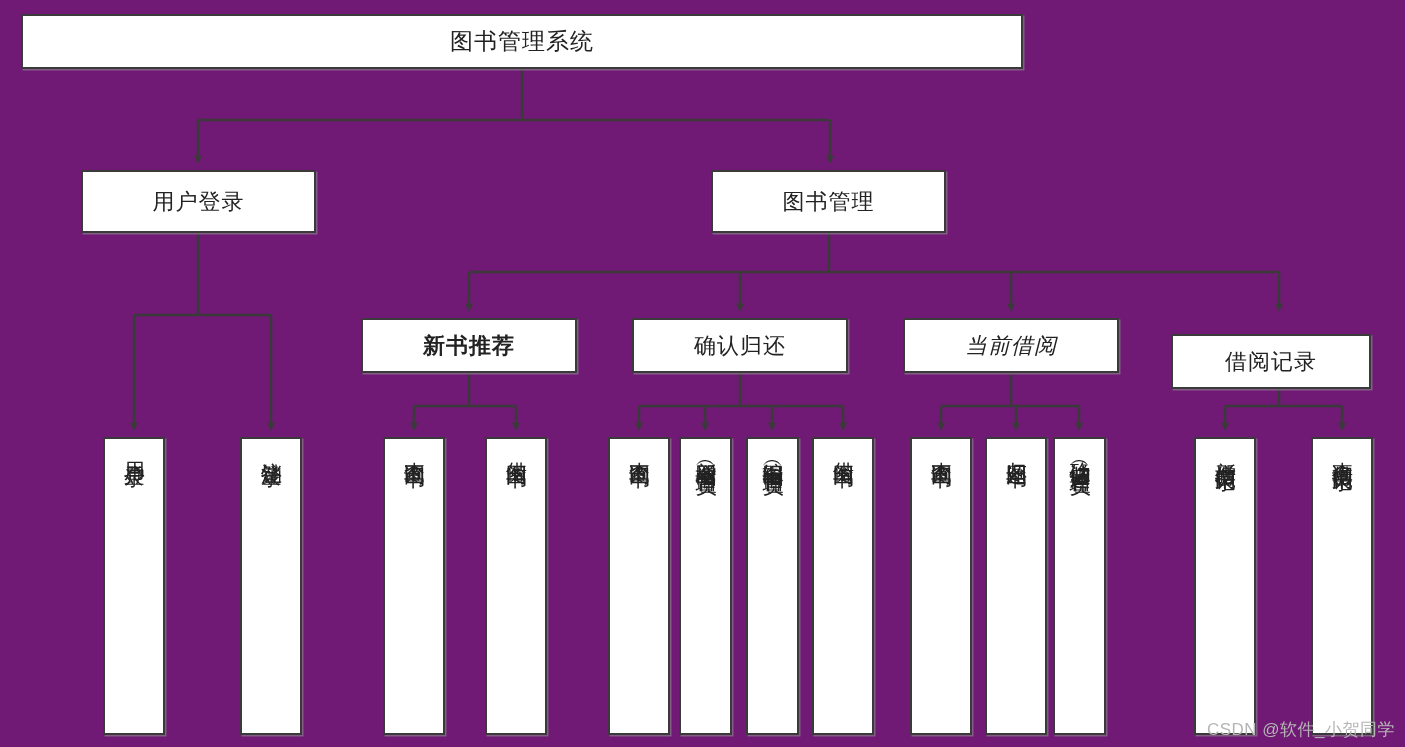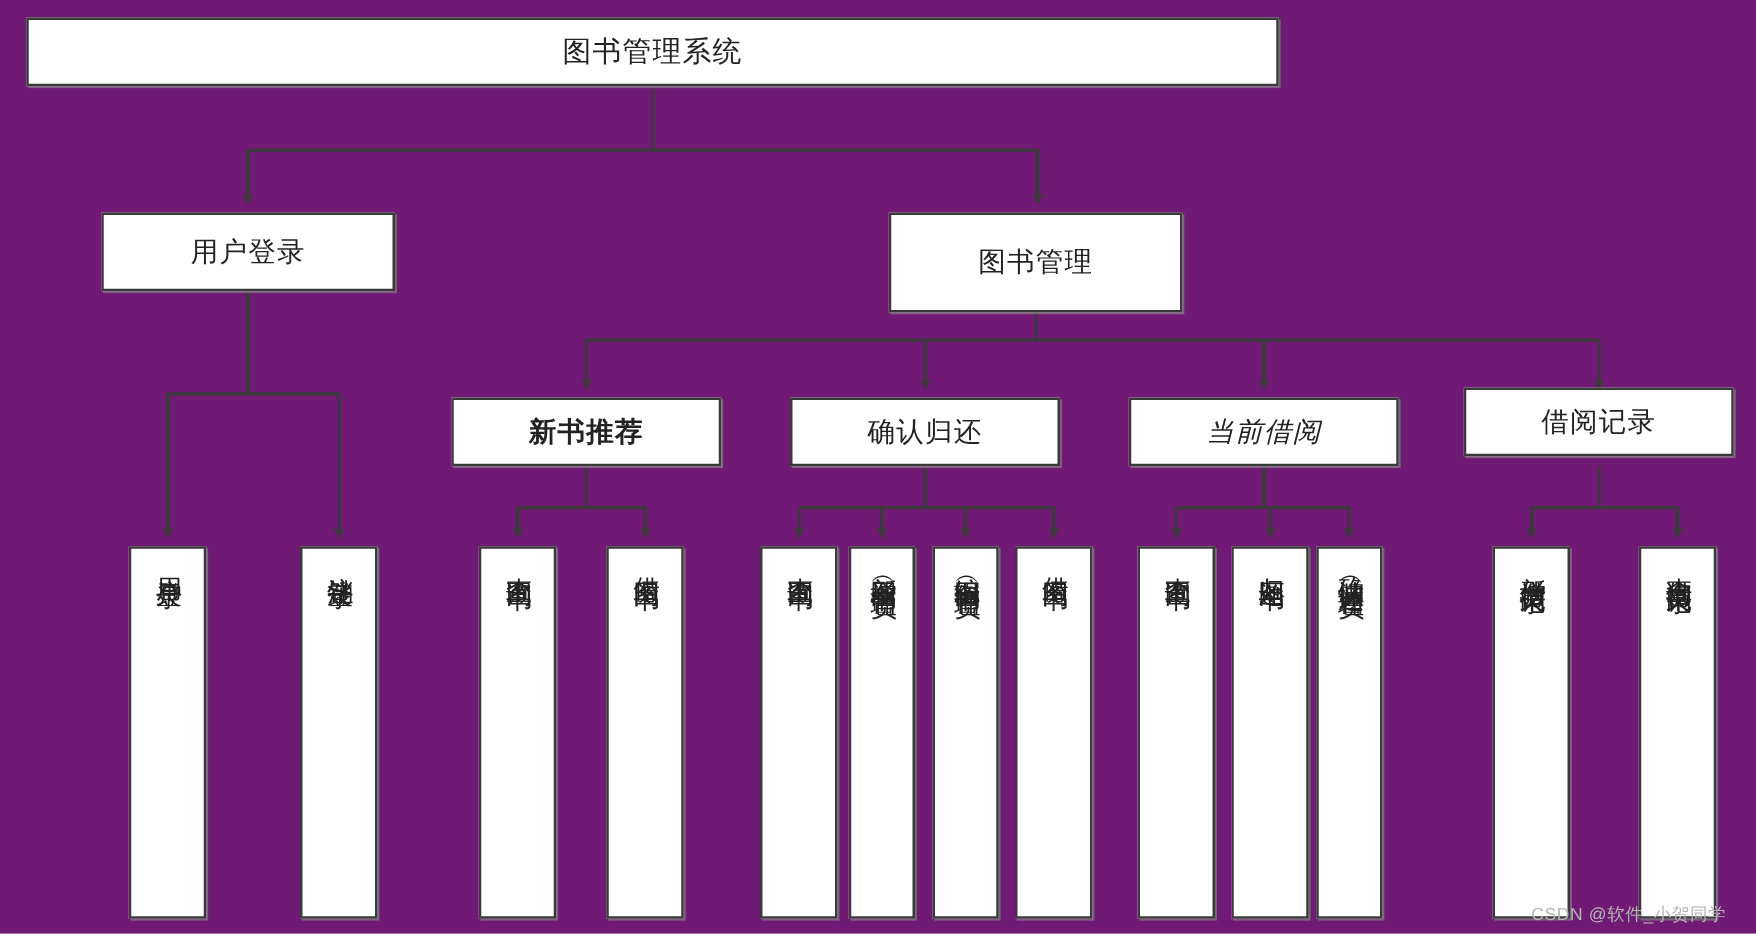--- a/index.html
+++ b/index.html
@@ -57,23 +57,23 @@
     writing-mode: vertical-rl;
     text-orientation: upright;
     font-size: 21px;
     line-height: 1.18;
     letter-spacing: 2px;
     white-space: normal;
     max-height: 100%;
   }
   .watermark {
     position: absolute;
-    right: 24px;
+    right: 10px;
     bottom: 6px;
-    font-size: 14px;
+    font-size: 17px;
     color: #b5b5b5;
     letter-spacing: 0.5px;
     z-index: 6;
     white-space: nowrap;
     pointer-events: none;
   }
 </style>
 </head>
 <body>
 
@@ -132,34 +132,34 @@
     </g>
   </svg>
 
   <div class="node root" style="left:21px; top:14px; width:1002px; height:55px;">
     <span class="node-label">图书管理系统</span>
   </div>
 
   <div class="node level2" style="left:81px; top:170px; width:235px; height:63px;">
     <span class="node-label">用户登录</span>
   </div>
-  <div class="node level2" style="left:711px; top:170px; width:235px; height:80px;align-items:center;">
+  <div class="node level2" style="left:711px; top:170px; width:235px; height:63px;align-items:center;">
     <span class="node-label">图书管理</span>
   </div>
 
   <div class="node level3" style="left:361px; top:318px; width:216px; height:55px;font-weight:bold;">
     <span class="node-label">新书推荐</span>
   </div>
   <div class="node level3" style="left:632px; top:318px; width:216px; height:55px;">
     <span class="node-label">确认归还</span>
   </div>
   <div class="node level3" style="left:903px; top:318px; width:216px; height:55px;font-style:italic;">
     <span class="node-label">当前借阅</span>
   </div>
-  <div class="node level3" style="left:1171px; top:310px; width:216px; height:55px;">
+  <div class="node level3" style="left:1171px; top:334px; width:200px; height:55px;">
     <span class="node-label">借阅记录</span>
   </div>
 
   <div class="node leaf" style="left:103px; top:437px; width:62px; height:298px;">
     <span class="node-label">用户登录</span>
   </div>
   <div class="node leaf" style="left:240px; top:437px; width:62px; height:298px;">
     <span class="node-label">注销登录</span>
   </div>
   <div class="node leaf" style="left:383px; top:437px; width:62px; height:298px;">

